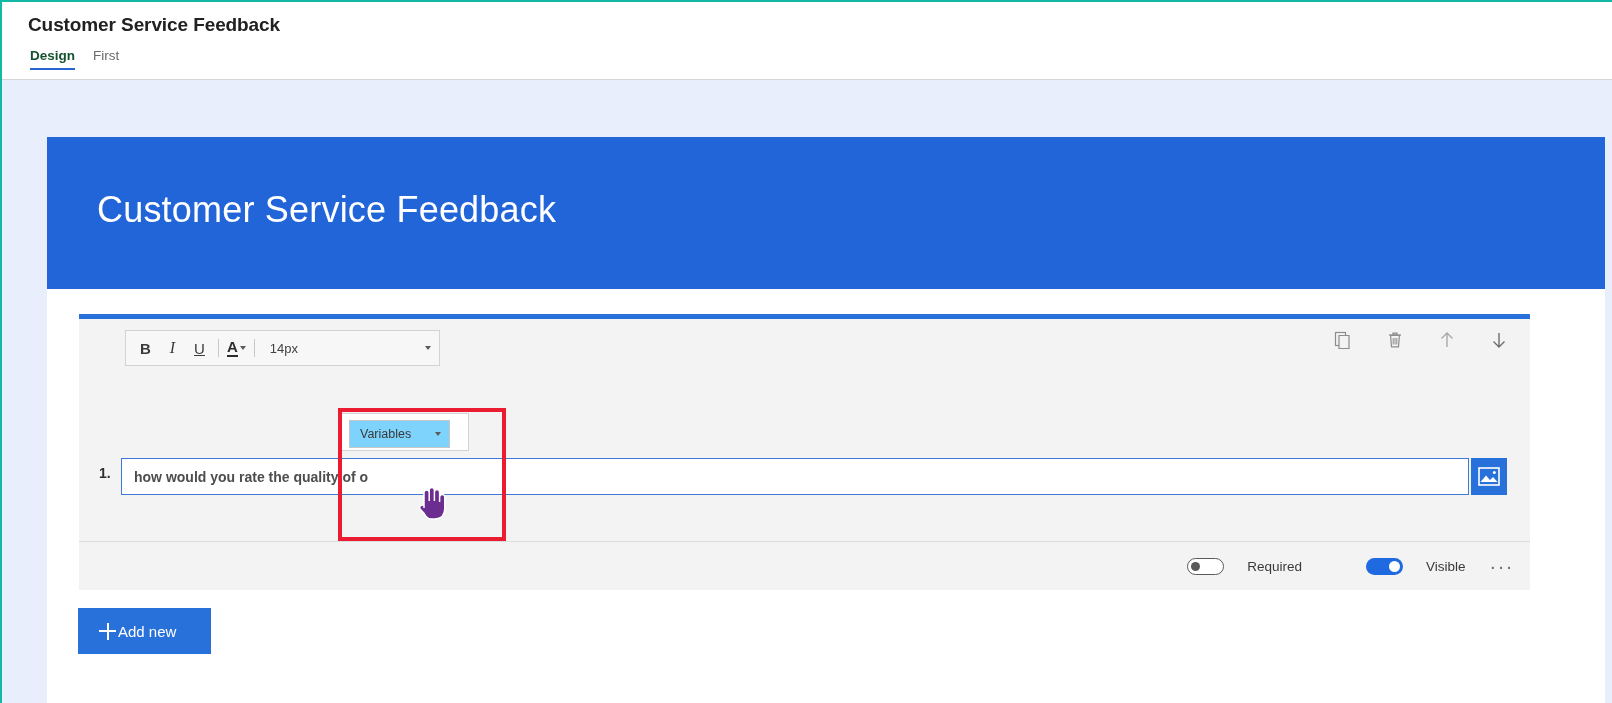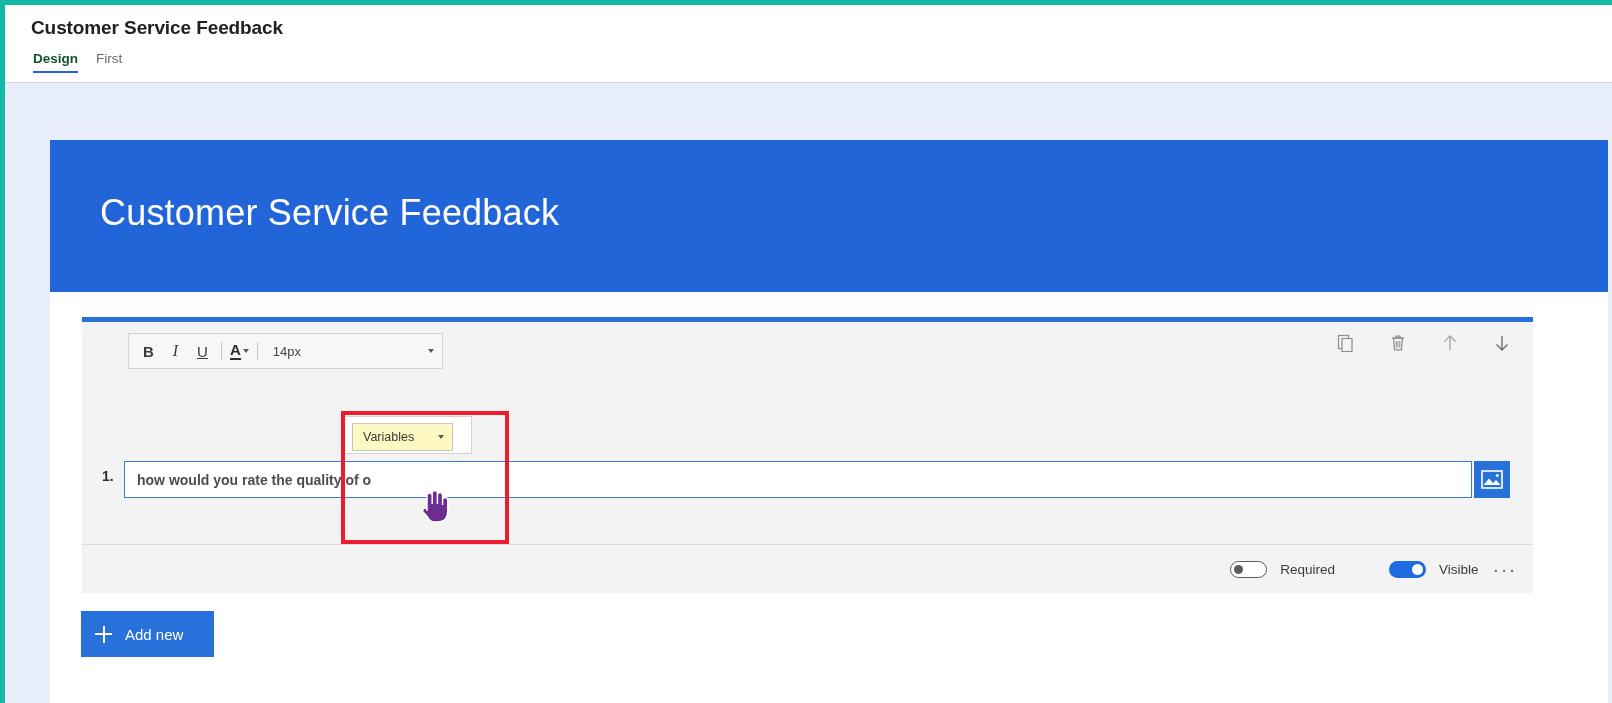--- a/index.html
+++ b/index.html
@@ -6,21 +6,21 @@
   html, body {
     width: 1612px; height: 703px;
     font-family: "Liberation Sans", sans-serif;
     background: #ffffff;
     overflow: hidden;
   }
   #root {
     position: relative;
     width: 1612px; height: 703px;
     background: #ffffff;
-    border: 5px solid #14b8a6;
+    border: 2px solid #14b8a6;
   }
 
   
   .topbar {
     position: absolute; left: 0; top: 0;
     width: 1610px; height: 78px;
     background: #ffffff;
     border-bottom: 1px solid #d6d6d6;
   }
   .app-title {
@@ -113,21 +113,21 @@
   }
   .rt-size {
     flex: 1; display: flex; align-items: center; justify-content: space-between;
     padding: 0 8px 0 10px; font-size: 13px; color: #444; cursor: pointer; text-align: right;
   }
 
   
   .var-select {
     position: absolute; left: 347px; top: 340px;
     width: 101px; height: 28px;
-    background: #fef9c3; border: 1px solid #c6c6c6;
+    background: #7dd3fc; border: 1px solid #c6c6c6;
     display: flex; align-items: center; justify-content: space-between;
     padding: 0 8px 0 10px;
     font-size: 12.5px; color: #3a3a3a; cursor: pointer; z-index: 30;
   }
   .var-holder {
     position: absolute; left: 337px; top: 333px;
     width: 130px; height: 38px;
     background: #ffffff; border: 1px solid #d3d3d3; z-index: 25;
   }
 
@@ -204,21 +204,21 @@
   .card-actions {
     position: absolute; right: 18px; top: 8px;
     display: flex; align-items: center; gap: 26px;
   }
   .act-icon { width: 26px; height: 26px; cursor: pointer;
     display: flex; align-items: center; justify-content: center; }
 
   
   .footer-right {
     position: absolute; right: 16px; top: 0; height: 49px;
-    display: flex; align-items: center; gap: 2px;
+    display: flex; align-items: center; gap: 12px;
   }
   .toggle {
     width: 37px; height: 17px; border-radius: 9px;
     position: relative; cursor: pointer;
   }
   .toggle.off { background: #ffffff; border: 1.5px solid #5a5a5a; }
   .toggle.off .knob {
     position: absolute; left: 3px; top: 2.6px;
     width: 9px; height: 9px; border-radius: 50%; background: #5a5a5a;
   }
@@ -229,22 +229,22 @@
   }
   .tg-label { font-size: 13.5px; color: #3a3a3a; margin-left: 11px; margin-right: 52px; }
   .tg-label.last { margin-right: 12px; }
   .ellipsis { font-size: 20px; color: #6a6a6a; letter-spacing: 1.5px; cursor: pointer; }
 
   
   .addnew {
     position: absolute; left: 31px; top: 471px;
     width: 133px; height: 46px;
     background: #2871da; color: #ffffff;
-    display: flex; align-items: center; gap: 13px;
-    padding-left: 14px; font-size: 15px; cursor: pointer;
+    display: flex; align-items: center; gap: 2px;
+    padding-left: 21px; font-size: 15px; cursor: pointer;
   }
   .plus {
     position: relative; width: 17px; height: 17px;
   }
   .plus::before, .plus::after {
     content: ""; position: absolute; background: #ffffff;
   }
   .plus::before { left: 0; top: 7.5px; width: 17px; height: 2px; }
   .plus::after { left: 7.5px; top: 0; width: 2px; height: 17px; }
 </style>

